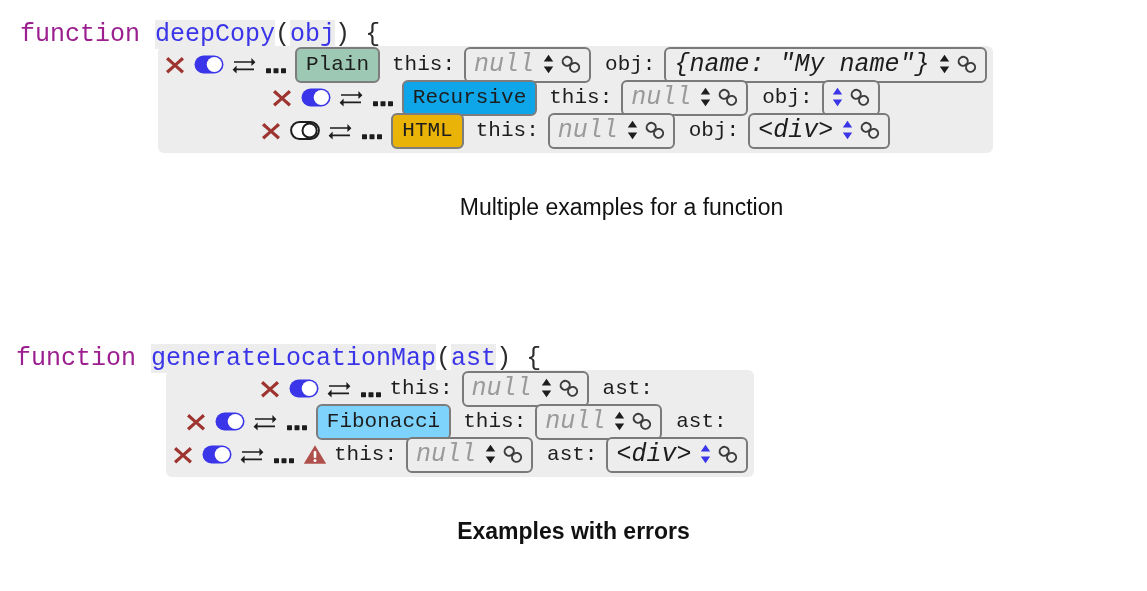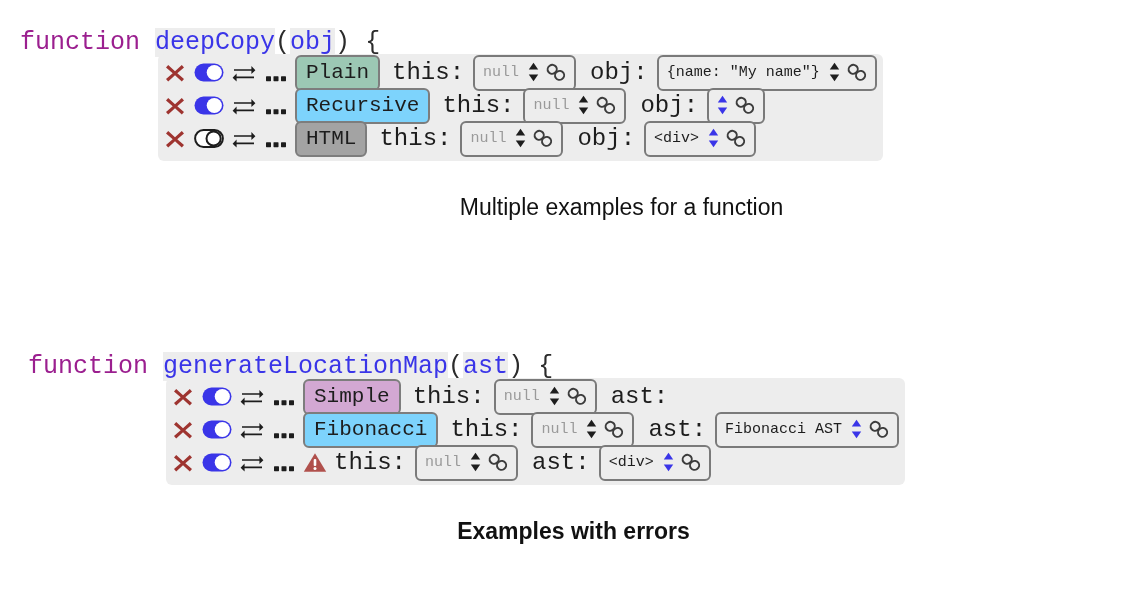--- a/index.html
+++ b/index.html
@@ -23,24 +23,23 @@
   #group-0 { top: 18px; }
   #group-1 { top: 342px; }
 
   
   .sig-line {
     font-family: "Liberation Mono", "DejaVu Sans Mono", monospace;
     font-size: 25px;
     line-height: 34px;
     white-space: nowrap;
     height: 34px;
-    margin-top: 8px;
   }
   #group-0 .sig-line { padding-left: 20px; }
-  #group-1 .sig-line { padding-left: 28px; }
+  #group-1 .sig-line { padding-left: 16px; }
 
   .kw-function { color: #9b1f8f; }
   .fn-name     { color: #3a35e8; background: #ededed; }
   .punct       { color: #2b2b2b; }
   .param       { color: #3a35e8; background: #ededed; }
 
   
   .panel {
     background: #ededed;
     border-radius: 6px;
@@ -49,20 +48,21 @@
     position: relative;
   }
   #group-0 .panel-wrap { padding-left: 158px; margin-top: -6px; }
   #group-1 .panel-wrap { padding-left: 166px; margin-top: -6px; }
 
   .row {
     display: flex;
     align-items: center;
     height: 33px;
     white-space: nowrap;
+    justify-content: center;
   }
 
   
   .ctrl { display: flex; align-items: center; gap: 0px; }
 
   .icon-x {
     width: 22px; height: 22px;
     margin-right: 8px;
     flex: none;
     display: inline-block;
@@ -96,43 +96,44 @@
     padding: 5px 9px 6px 9px;
     border: 2px solid #7d7d7d;
     border-radius: 6px;
     color: #1d1d1d;
     margin-right: 12px;
   }
 
   
   .arg-label {
     font-family: "Liberation Mono", "DejaVu Sans Mono", monospace;
-    font-size: 24px;
+    font-size: 21px;
     color: #1d1d1d;
     margin-right: 9px;
   }
 
   
   .field {
     display: inline-flex;
     align-items: center;
     border: 2px solid #7a7a7a;
     border-radius: 6px;
     background: #ededed;
     padding: 3px 7px 4px 8px;
     margin-right: 14px;
     height: 25px;
     box-sizing: content-box;
   }
   .field:last-child { margin-right: 0; }
   .field-text {
     font-family: "Liberation Mono", "DejaVu Sans Mono", monospace;
-    font-size: 15px;
+    font-size: 25px;
     color: #1d1d1d;
     margin-right: 9px;
+    font-style: italic;
   }
   .field.is-null .field-text { color: #9a9a9a; }
   .icon-spin { width: 11px; height: 20px; flex: none; margin-right: 6px; }
   .icon-link { width: 22px; height: 19px; flex: none; }
 
   
   .caption {
     position: absolute;
     width: 1147px;
     text-align: center;
@@ -209,21 +210,21 @@
               <span class="icon-swap"><svg viewBox="0 0 24 20" width="24" height="20" aria-hidden="true">
                   <path d="M2 6.2 H19.4 V3.0 L23.4 7.3 L19.4 11.0 V7.8 H2 Z" fill="#1d1d1d"></path>
                   <path d="M22 13.6 H4.6 V10.4 L0.6 14.7 L4.6 18.4 V15.2 H22 Z" fill="#1d1d1d"></path>
                 </svg></span>
               <span class="icon-dots"><svg viewBox="0 0 20 8" width="20" height="8" aria-hidden="true">
                   <rect x="0" y="1.2" width="5" height="5" rx="0.6" fill="#1d1d1d"></rect>
                   <rect x="7.5" y="1.2" width="5" height="5" rx="0.6" fill="#1d1d1d"></rect>
                   <rect x="15" y="1.2" width="5" height="5" rx="0.6" fill="#1d1d1d"></rect>
                 </svg></span>
             </div>
-            <span class="badge" style="background: #7dd3fc;">Recursive</span>
+            <span class="badge" style="background: #0ea5e9;">Recursive</span>
             <span class="arg-label">this:</span>
             <span class="field is-null">
               <span class="field-text">null</span>
               <span class="icon-spin"><svg viewBox="0 0 11 20" width="11" height="20" aria-hidden="true">
                   <path d="M5.5 0.8 L10.2 7.6 H0.8 Z" fill="#1d1d1d"></path>
                   <path d="M5.5 19.2 L0.8 12.4 H10.2 Z" fill="#1d1d1d"></path>
                 </svg></span>
               <span class="icon-link"><svg viewBox="0 0 22 19" width="22" height="19" aria-hidden="true">
                   <g fill="none" stroke="#3c3c3c" stroke-width="2">
                     <ellipse cx="7.2" cy="6.3" rx="4.6" ry="4.4" transform="rotate(-35 7.2 6.3)"></ellipse>
@@ -256,21 +257,21 @@
               <span class="icon-swap"><svg viewBox="0 0 24 20" width="24" height="20" aria-hidden="true">
                   <path d="M2 6.2 H19.4 V3.0 L23.4 7.3 L19.4 11.0 V7.8 H2 Z" fill="#1d1d1d"></path>
                   <path d="M22 13.6 H4.6 V10.4 L0.6 14.7 L4.6 18.4 V15.2 H22 Z" fill="#1d1d1d"></path>
                 </svg></span>
               <span class="icon-dots"><svg viewBox="0 0 20 8" width="20" height="8" aria-hidden="true">
                   <rect x="0" y="1.2" width="5" height="5" rx="0.6" fill="#1d1d1d"></rect>
                   <rect x="7.5" y="1.2" width="5" height="5" rx="0.6" fill="#1d1d1d"></rect>
                   <rect x="15" y="1.2" width="5" height="5" rx="0.6" fill="#1d1d1d"></rect>
                 </svg></span>
             </div>
-            <span class="badge" style="background: #a3a3a3;">HTML</span>
+            <span class="badge" style="background: #eab308;">HTML</span>
             <span class="arg-label">this:</span>
             <span class="field is-null">
               <span class="field-text">null</span>
               <span class="icon-spin"><svg viewBox="0 0 11 20" width="11" height="20" aria-hidden="true">
                   <path d="M5.5 0.8 L10.2 7.6 H0.8 Z" fill="#1d1d1d"></path>
                   <path d="M5.5 19.2 L0.8 12.4 H10.2 Z" fill="#1d1d1d"></path>
                 </svg></span>
               <span class="icon-link"><svg viewBox="0 0 22 19" width="22" height="19" aria-hidden="true">
                   <g fill="none" stroke="#3c3c3c" stroke-width="2">
                     <ellipse cx="7.2" cy="6.3" rx="4.6" ry="4.4" transform="rotate(-35 7.2 6.3)"></ellipse>
@@ -308,21 +309,20 @@
               <span class="icon-swap"><svg viewBox="0 0 24 20" width="24" height="20" aria-hidden="true">
                   <path d="M2 6.2 H19.4 V3.0 L23.4 7.3 L19.4 11.0 V7.8 H2 Z" fill="#1d1d1d"></path>
                   <path d="M22 13.6 H4.6 V10.4 L0.6 14.7 L4.6 18.4 V15.2 H22 Z" fill="#1d1d1d"></path>
                 </svg></span>
               <span class="icon-dots"><svg viewBox="0 0 20 8" width="20" height="8" aria-hidden="true">
                   <rect x="0" y="1.2" width="5" height="5" rx="0.6" fill="#1d1d1d"></rect>
                   <rect x="7.5" y="1.2" width="5" height="5" rx="0.6" fill="#1d1d1d"></rect>
                   <rect x="15" y="1.2" width="5" height="5" rx="0.6" fill="#1d1d1d"></rect>
                 </svg></span>
             </div>
-            <span class="badge" style="background: rgb(211, 168, 211);">Simple</span>
             <span class="arg-label">this:</span>
             <span class="field is-null">
               <span class="field-text">null</span>
               <span class="icon-spin"><svg viewBox="0 0 11 20" width="11" height="20" aria-hidden="true">
                   <path d="M5.5 0.8 L10.2 7.6 H0.8 Z" fill="#1d1d1d"></path>
                   <path d="M5.5 19.2 L0.8 12.4 H10.2 Z" fill="#1d1d1d"></path>
                 </svg></span>
               <span class="icon-link"><svg viewBox="0 0 22 19" width="22" height="19" aria-hidden="true">
                   <g fill="none" stroke="#3c3c3c" stroke-width="2">
                     <ellipse cx="7.2" cy="6.3" rx="4.6" ry="4.4" transform="rotate(-35 7.2 6.3)"></ellipse>
@@ -359,33 +359,20 @@
                   <path d="M5.5 19.2 L0.8 12.4 H10.2 Z" fill="#1d1d1d"></path>
                 </svg></span>
               <span class="icon-link"><svg viewBox="0 0 22 19" width="22" height="19" aria-hidden="true">
                   <g fill="none" stroke="#3c3c3c" stroke-width="2">
                     <ellipse cx="7.2" cy="6.3" rx="4.6" ry="4.4" transform="rotate(-35 7.2 6.3)"></ellipse>
                     <ellipse cx="14.6" cy="12.4" rx="4.6" ry="4.4" transform="rotate(-35 14.6 12.4)"></ellipse>
                   </g>
                 </svg></span>
             </span>
             <span class="arg-label">ast:</span>
-            <span class="field">
-              <span class="field-text">Fibonacci AST</span>
-              <span class="icon-spin"><svg viewBox="0 0 11 20" width="11" height="20" aria-hidden="true">
-                  <path d="M5.5 0.8 L10.2 7.6 H0.8 Z" fill="#3a35e8"></path>
-                  <path d="M5.5 19.2 L0.8 12.4 H10.2 Z" fill="#3a35e8"></path>
-                </svg></span>
-              <span class="icon-link"><svg viewBox="0 0 22 19" width="22" height="19" aria-hidden="true">
-                  <g fill="none" stroke="#3c3c3c" stroke-width="2">
-                    <ellipse cx="7.2" cy="6.3" rx="4.6" ry="4.4" transform="rotate(-35 7.2 6.3)"></ellipse>
-                    <ellipse cx="14.6" cy="12.4" rx="4.6" ry="4.4" transform="rotate(-35 14.6 12.4)"></ellipse>
-                  </g>
-                </svg></span>
-            </span>
           </div><div class="row">
             <div class="ctrl">
               <span class="icon-x"><svg viewBox="0 0 22 22" width="22" height="22" aria-hidden="true">
                   <path d="M4.2 3.0 L11 9.2 L17.8 3.0 L20.0 5.4 L13.3 11.2 L20.0 17.0 L17.8 19.4 L11 13.2 L4.2 19.4 L2.0 17.0 L8.7 11.2 L2.0 5.4 Z" fill="#9e3430"></path>
                 </svg></span>
               <span class="icon-toggle"><svg viewBox="0 0 30 19" width="30" height="19" aria-hidden="true">
                   <rect x="0.5" y="0.5" width="29" height="18" rx="9" fill="#3a35e8"></rect>
                   <circle cx="20.3" cy="9.5" r="7.6" fill="#ffffff"></circle>
                 </svg></span>
               <span class="icon-swap"><svg viewBox="0 0 24 20" width="24" height="20" aria-hidden="true">

